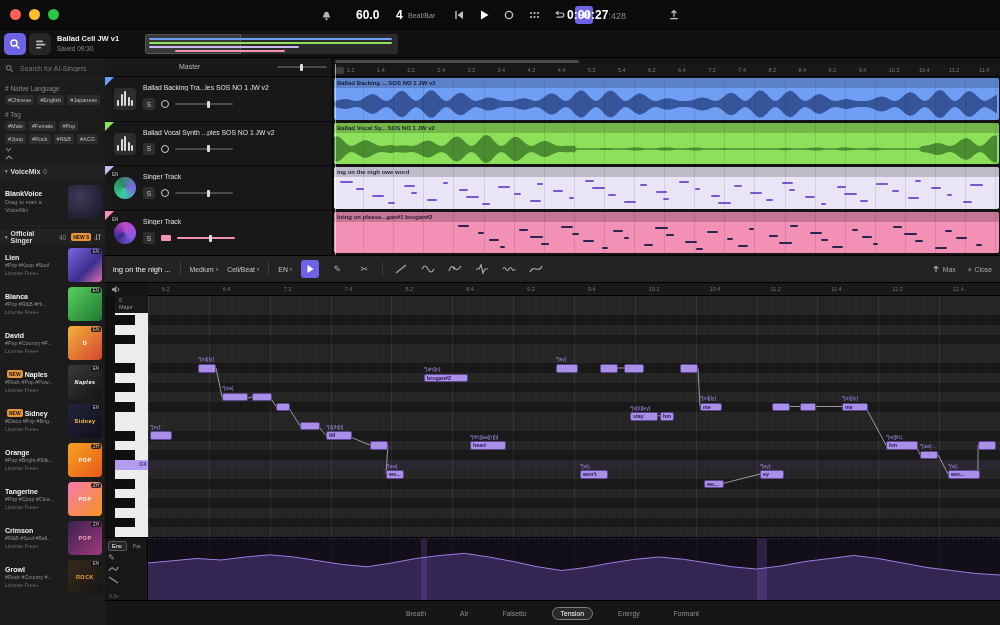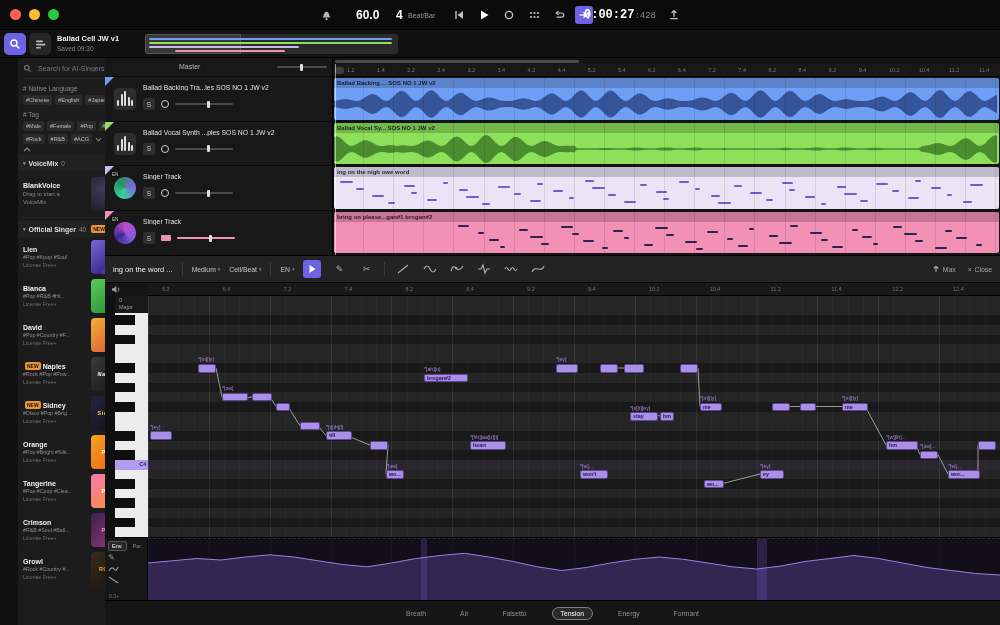--- a/index.html
+++ b/index.html
@@ -12,38 +12,38 @@
   .lights{position:absolute;left:10px;top:9px;display:flex;gap:8px;}
   .tl{width:11px;height:11px;border-radius:50%;}
   .red{background:#ff5f57}.yel{background:#febc2e}.grn{background:#28c840}
   .bell{position:absolute;left:320px;top:8px;}
   .tempo{position:absolute;left:356px;top:8px;font-size:12px;font-weight:bold;color:#fff;}
   .beats{position:absolute;left:396px;top:8px;font-size:12px;font-weight:bold;color:#fff;}
   .unit{position:absolute;left:408px;top:12px;font-size:7px;color:#999;}
   .transport{position:absolute;left:450px;top:6px;display:flex;gap:7px;align-items:center;}
   .tbtn{width:18px;height:18px;border-radius:3px;display:flex;align-items:center;justify-content:center;}
   .tbtn.accent{background:#6e62e5;}
-  .time{position:absolute;left:584px;top:8px;font-family:Liberation Mono, monospace;font-size:12px;font-weight:bold;color:#fff;}
+  .time{position:absolute;left:567px;top:8px;font-family:Liberation Sans, sans-serif;font-size:12px;font-weight:bold;color:#fff;}
   .time small{font-size:9px;color:#888;font-weight:normal;}
   .upload{position:absolute;left:668px;top:8px;}
 
   
   .ovrow{position:absolute;left:0;top:30px;width:1000px;height:28px;background:#111;border-bottom:1px solid #000;box-sizing:border-box;}
   .sq-btn{position:absolute;top:3px;width:22px;height:22px;border-radius:5px;display:flex;align-items:center;justify-content:center;}
   #btn-search{left:4px;background:#6e62e5;}
   #btn-tracks{left:29px;background:#262626;}
   .proj{position:absolute;left:57px;top:4px;}
   .proj .pn{font-size:7.5px;font-weight:bold;color:#eee;white-space:nowrap;}
   .proj .ps{font-size:6.5px;color:#888;margin-top:2px;}
   .ovmap{position:absolute;left:145px;top:4px;width:253px;height:20px;background:#2a2a2a;border-radius:3px;overflow:hidden;}
   .ovline{position:absolute;height:2px;border-radius:1px;}
   .ovview{position:absolute;left:0;top:0;width:96px;height:20px;background:rgba(255,255,255,.07);border:1px solid rgba(255,255,255,.15);box-sizing:border-box;}
 
   
-  .sidebar{position:absolute;left:18px;top:58px;width:113px;height:567px;background:#1c1c1c;border-right:1px solid #0369a1;box-sizing:border-box;padding:0 5px;overflow:hidden;}
+  .sidebar{position:absolute;left:0;top:58px;width:113px;height:567px;background:#1c1c1c;border-right:6px solid #0369a1;box-sizing:border-box;padding:0 5px;overflow:hidden;}
   .srch{display:flex;align-items:center;gap:4px;height:20px;border-bottom:1px solid #262626;}
   .srch input{background:transparent;border:0;outline:none;color:#ccc;font-size:7px;width:80px;font-family:"Liberation Sans",sans-serif;}
   .srch input::placeholder{color:#777;}
   .slabel{font-size:6.5px;color:#8a8a8a;margin:6px 0 3px;}
   .chips{display:flex;flex-wrap:wrap;gap:3px;align-items:center;}
   .chip{font-size:5.5px;color:#bbb;background:#2b2b2b;border-radius:2px;padding:2px 3px;white-space:nowrap;}
   .collapse{text-align:center;color:#777;margin:3px 0 2px;}
   .sechead{display:flex;align-items:center;gap:3px;height:16px;margin:3px -5px 0;padding:0 5px;background:#222;font-size:7px;font-weight:bold;color:#ddd;}
   .sechead .cnt{color:#888;font-weight:normal;font-size:6.5px;}
   .caret{color:#999;font-size:5px;}
@@ -652,21 +652,21 @@
             <div class="dash" style="left: 611.474px; top: 18px; width: 7px; background: rgb(43, 36, 80);"></div>
             <div class="dash" style="left: 622.316px; top: 25px; width: 11px; background: rgb(43, 36, 80);"></div>
             <div class="dash" style="left: 642.158px; top: 32px; width: 6px; background: rgb(43, 36, 80);"></div>
           </div>
         </div>
       </div>
     <div class="phead"></div>
   </section>
 
   <section class="etoolbar">
-    <span class="etb-name">ing on the word ...</span>
+    <span class="etb-name">ing on the nigh ...</span>
     <span class="vsep"></span>
     <span class="dd">Medium</span>
     <span class="dd">Cell/Beat</span>
     <span class="vsep"></span>
     <span class="dd">EN</span>
     <span class="tool accent">
       <svg width="10" height="10" viewBox="0 0 10 10">
           <path d="M2.5 1l6 4-6 4z" fill="#fff"></path>
         </svg>
     </span>

